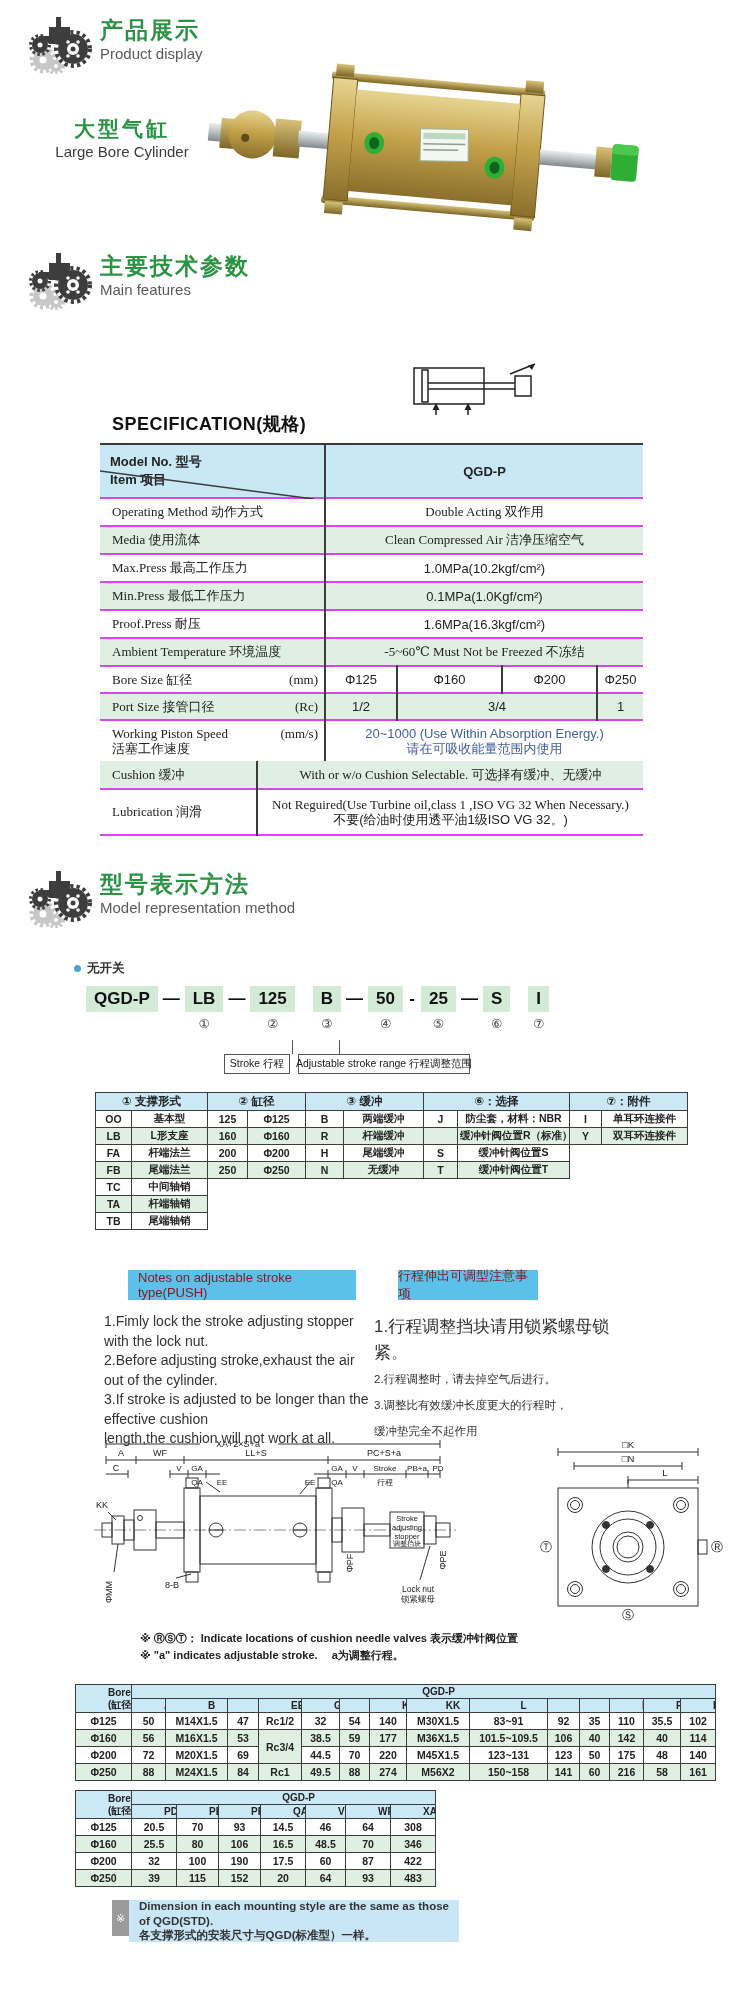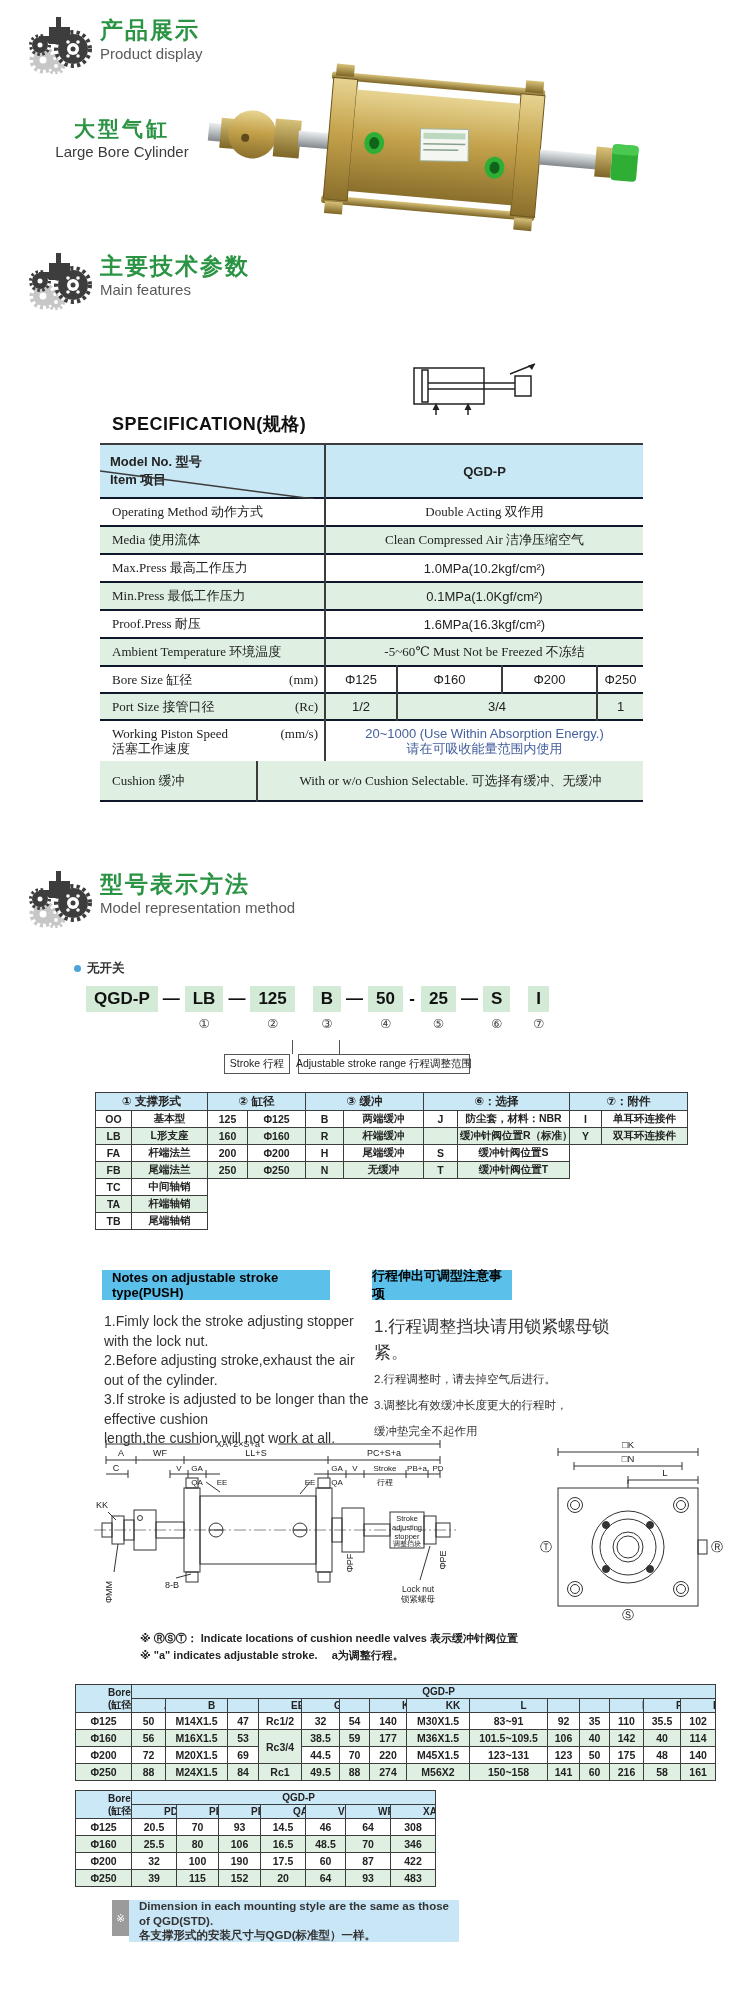--- a/index.html
+++ b/index.html
@@ -11,21 +11,21 @@
   .sec-title-en{font-size:15px;color:#5a5a5a;line-height:19px;}
   
   .prod-cn{font-size:21px;font-weight:bold;color:#2b9444;letter-spacing:3px;line-height:26px;text-align:center;}
   .prod-en{font-size:15px;color:#3c3c3c;line-height:20px;text-align:center;}
   
   .spec-heading{font-size:18px;font-weight:bold;color:#111;letter-spacing:0.5px;}
   
   table{border-collapse:collapse;}
   .spec{width:543px;table-layout:fixed;border-top:2px solid #3c3c3c;}
   .spec td{padding:0 6px;font-size:13px;vertical-align:middle;}
-  .spec tr{border-bottom:2px solid #0f172a;margin-left:45px;}
+  .spec tr{border-bottom:2px solid #d946ef;margin-left:45px;}
   .vline{border-left:2px solid #3c3c3c;}
   .bg-w{background:#ffffff;}
   .bg-g{background:#dff0e2;}
   .bg-b{background:#c9e8f5;}
   .lblcell{padding-left:12px !important;}
   .serifv{font-family:"Liberation Serif","DejaVu Serif",serif;}
   .sansv{font-family:"Liberation Sans","DejaVu Sans",sans-serif;}
   .ctr{text-align:center;}
   .spec-hdr-model{font-size:13px;font-weight:bold;padding-top:4px;}
   .spec-hdr-item{font-size:13px;font-weight:bold;padding-bottom:4px;}
@@ -43,21 +43,21 @@
   .vconn{width:0;border-left:1px solid #555;}
   
   .grid{table-layout:fixed;}
   .grid th,.grid td{border:1px solid #3c3c3c;font-size:10.5px;text-align:center;vertical-align:middle;padding:1px 2px;overflow:hidden;white-space:nowrap;}
   .grid th{background:#cbe8f6;font-weight:bold;font-size:11.5px;}
   .opt td{height:14px;font-weight:bold;color:#222;}
   .dim td{height:14px;font-weight:bold;color:#222;}
   .dim th{font-size:10px;padding-left:32px;}
   .borehdr{line-height:12px;font-weight:bold;}
   
-  .note-hdr{background:#5bc0ea;color:#000000;font-weight:bold;font-size:13px;display:flex;align-items:center;}
+  .note-hdr{background:#5bc0ea;color:#7f1d1d;font-weight:normal;font-size:13px;display:flex;align-items:center;margin-left:26px;}
   .note-line{font-size:14px;color:#333;}
   .drawnote{font-size:11px;color:#222;line-height:17.5px;font-weight:bold;}
   
   .foot-marker{background:#9b9b9b;color:#fff;display:flex;align-items:center;justify-content:center;font-size:11px;}
   .foot-box{background:#c9e6f7;color:#333;font-weight:bold;font-size:11.5px;line-height:14.5px;padding:3px 10px;display:flex;flex-direction:column;justify-content:center;}
   svg text{font-family:"Liberation Sans","DejaVu Sans",sans-serif;}
 </style>
 </head>
 <body>
 
@@ -270,23 +270,30 @@
     </tr>
   </tbody>
     </table>
 
   <table class="spec abs" style="left:100px;top:761px;border-top:none">
     <colgroup>
         <col style="width:157px">
         <col style="width:386px">
       </colgroup>
     <tbody>
-        <tr style="height:40px">
+        <tr style="height:28px">
       <td class="lblcell serifv bg-g">Cushion 缓冲</td>
       <td class="vline ctr serifv bg-g">With or w/o Cushion Selectable.  可选择有缓冲、无缓冲</td>
+    </tr>
+    <tr style="height:46px">
+      <td class="lblcell serifv">Lubrication 润滑</td>
+      <td class="vline ctr small-lh">
+        <div class="serifv">Not Reguired(Use Turbine oil,class 1 ,ISO VG 32 When Necessary.)</div>
+        <div>不要(给油时使用透平油1级ISO VG 32。)</div>
+      </td>
     </tr>
   </tbody>
     </table>
 
   <svg class="abs" style="left:25px;top:868px" width="72" height="60" viewBox="0 0 72 60">
     <circle cx="18" cy="46" r="10" fill="#c7c7c7"></circle>
       <circle cx="18" cy="46" r="11.5" fill="none" stroke="#c7c7c7" stroke-width="4" stroke-dasharray="3 3"></circle>
       <circle cx="18" cy="46" r="3.5" fill="#fff"></circle>
     <circle cx="31" cy="52" r="6" fill="#c7c7c7"></circle>
       <circle cx="31" cy="52" r="7.5" fill="none" stroke="#c7c7c7" stroke-width="3" stroke-dasharray="2.5 2.5"></circle>

